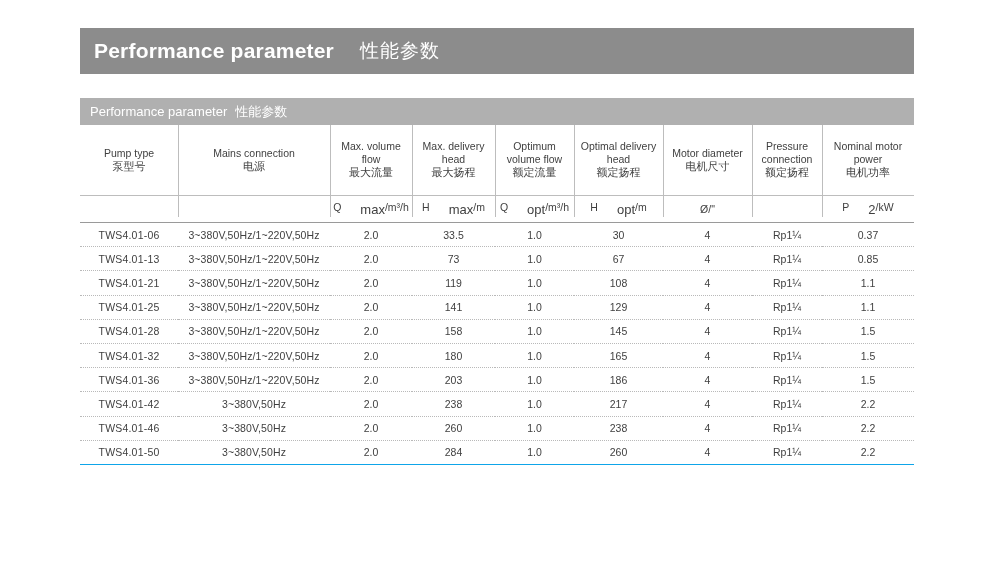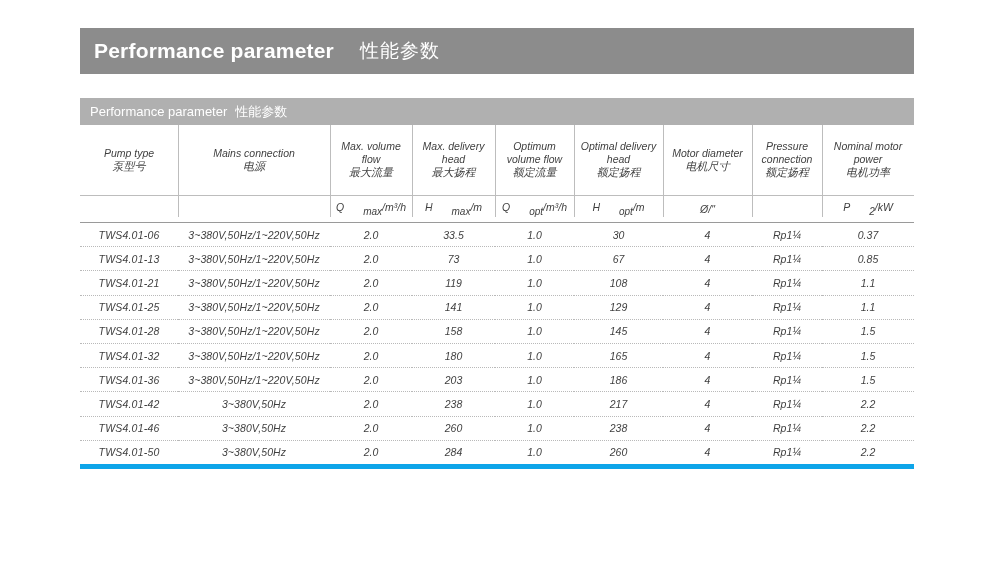--- a/index.html
+++ b/index.html
@@ -69,21 +69,20 @@
     font-size: 13px;
     margin-left: 8px;
   }
 
   
   .table-wrap {
     position: absolute;
     left: 80px;
     top: 125px;
     width: 834px;
-    font-style: italic;
   }
   table.spec {
     border-collapse: collapse;
     width: 834px;
     table-layout: fixed;
   }
   table.spec th, table.spec td {
     text-align: center;
     vertical-align: middle;
     font-size: 10.5px;
@@ -103,30 +102,30 @@
     font-size: 11px;
   }
   thead tr.head-units th {
     height: 26px;
     font-weight: normal;
     font-size: 10.5px;
     border-bottom: 1px solid #9a9a9a;
     padding: 0 2px;
   }
   thead tr.head-units th sub {
-    font-size: 10px;
+    font-size: 13px;
     margin-left: 19px;
   }
   tbody td {
     height: 23.2px;
     border-bottom: 1px dotted #b9b9b9;
     font-size: 10.5px;
   }
   tbody tr:last-child td {
-    border-bottom: 5px solid #0ea5e9;
+    border-bottom: 1px solid #0ea5e9;
   }
   td.pump {
     text-align: left;
     padding-left: 12px;
     letter-spacing: 0.2px;
   }
   td.mains {
     text-align: left;
     padding-left: 12px;
     letter-spacing: 0.1px;

